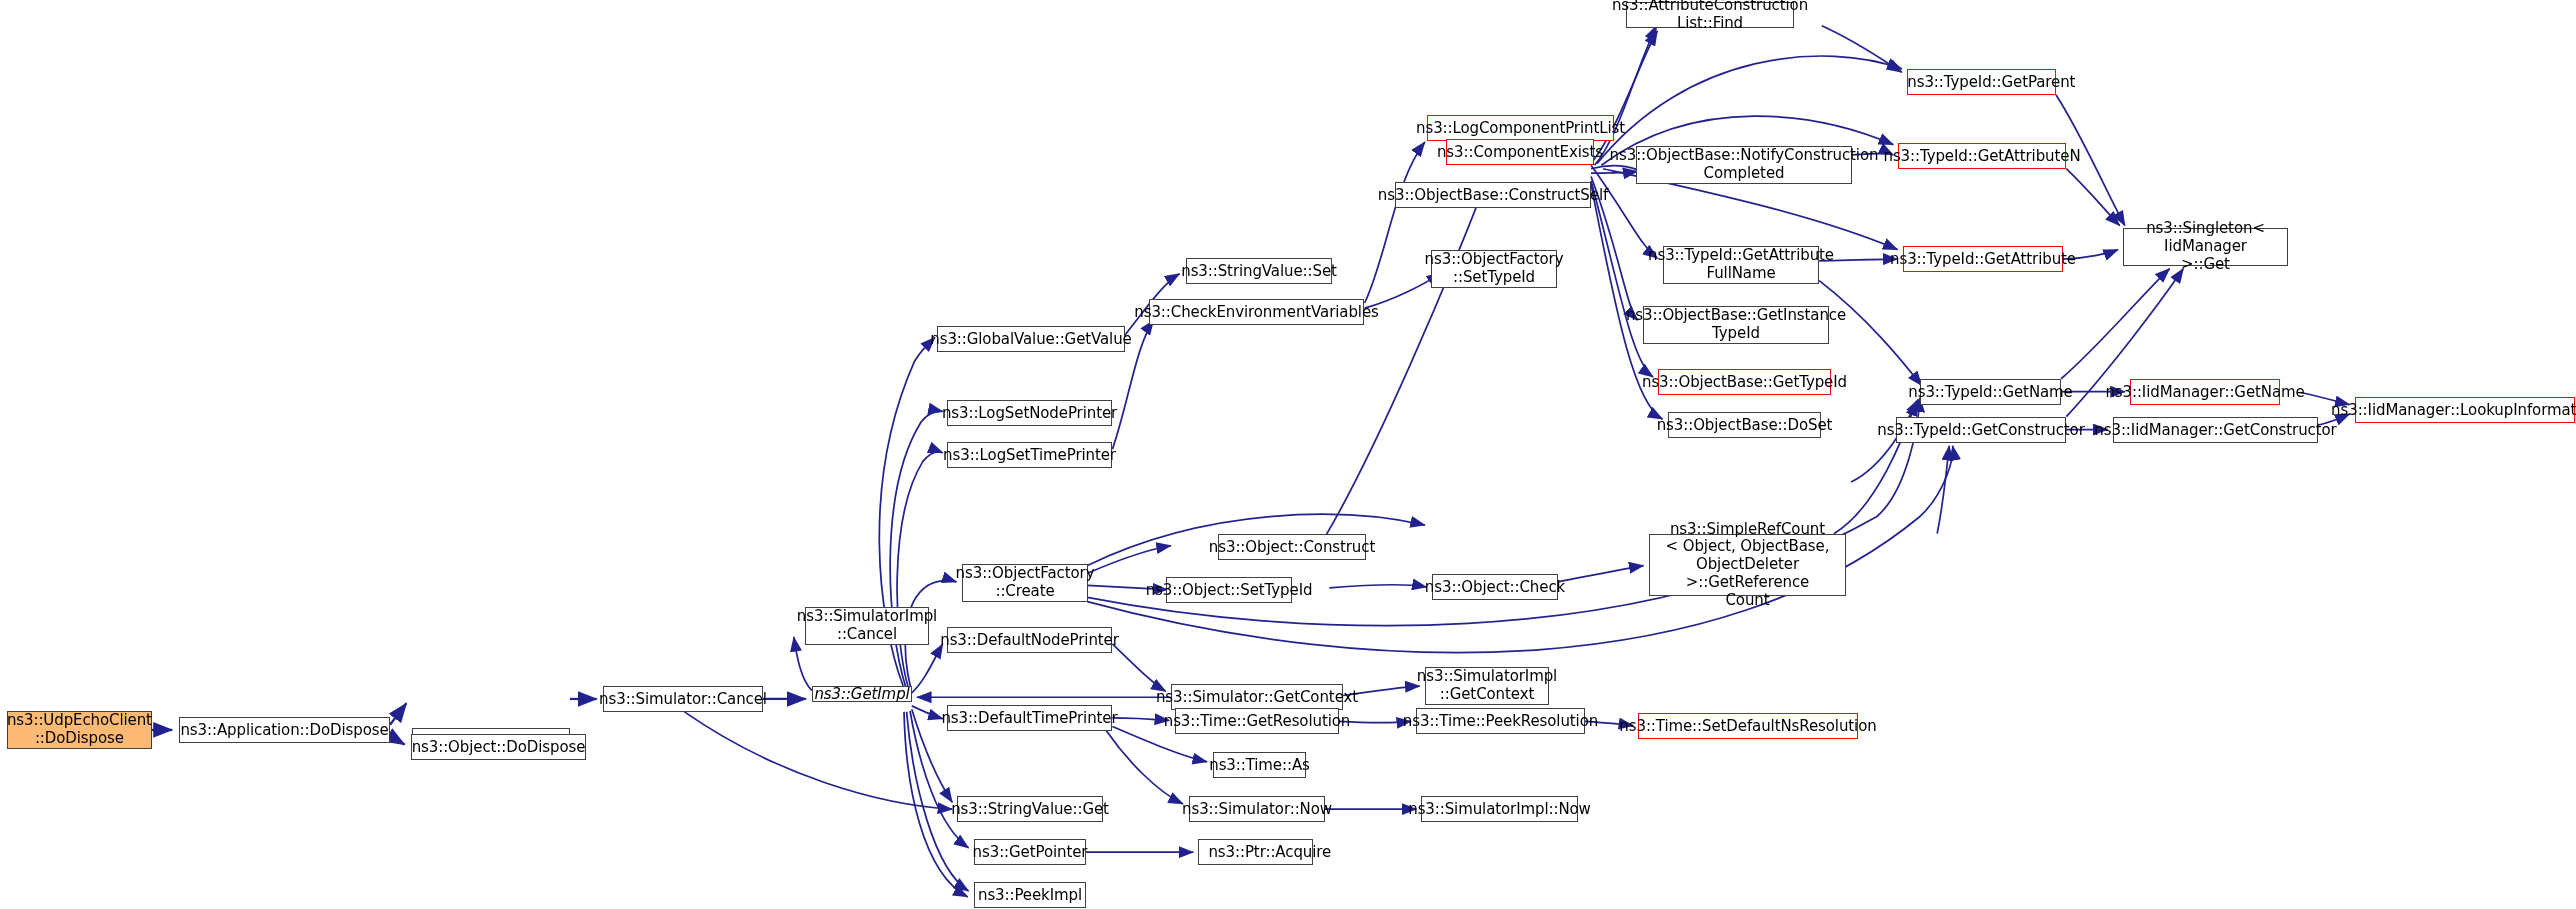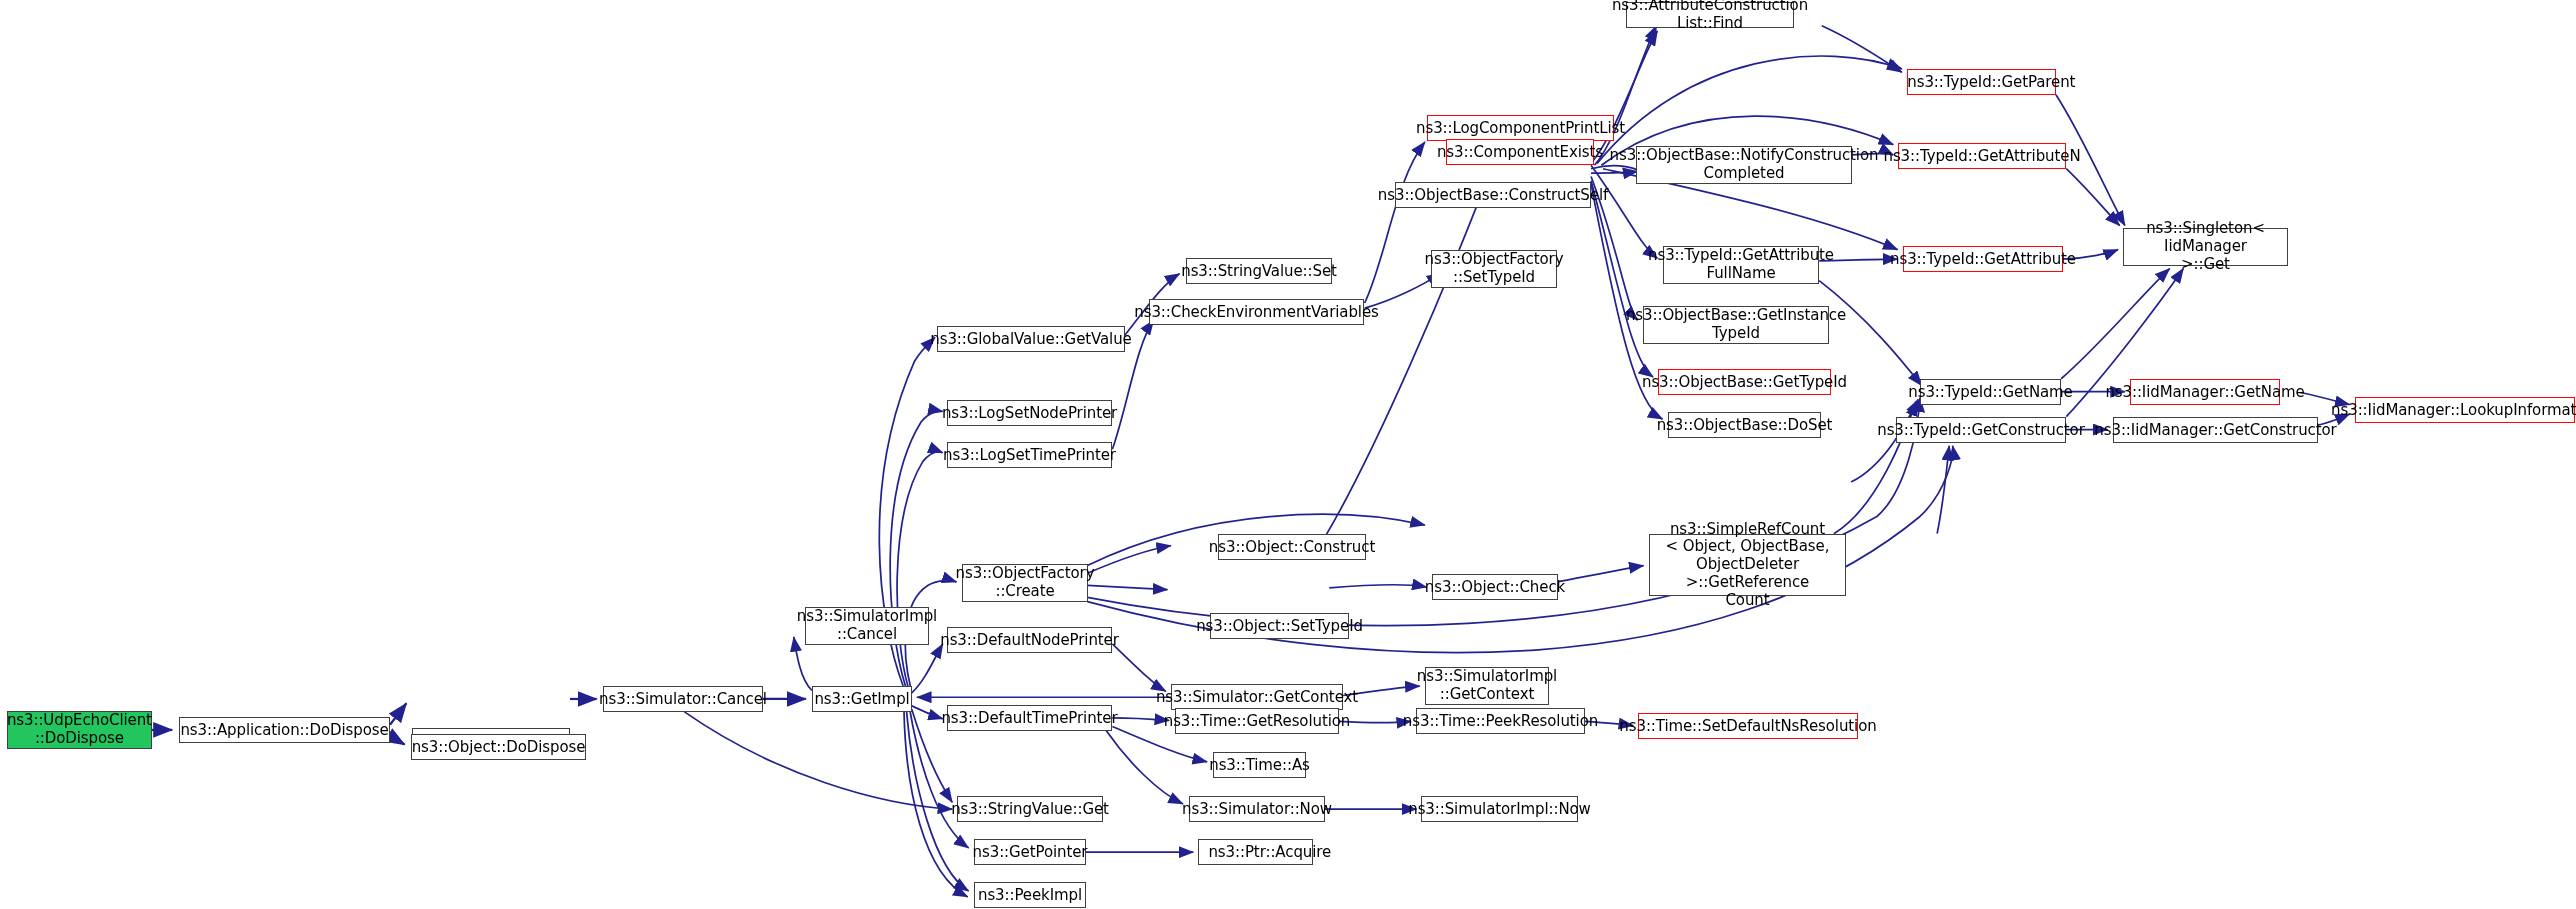--- a/index.html
+++ b/index.html
@@ -37,21 +37,21 @@
     line-height: 1.12;
     letter-spacing: -0.1px;
     white-space: pre-line;
     padding: 0.9px 3.4px;
   }
   .node.red {
     border-color: #fc0505;
     border-width: 1.5px;
   }
   .node.current {
-    background: #22c55e;
+    background: #fdba74;
     border-color: #404040;
     border-width: 1.5px;
   }
   .node.multiline {
     line-height: 1.18;
   }
 </style>
 </head>
 <body>
 
@@ -173,37 +173,37 @@
     <path d="M2250,620 C2258,580 2262,535 2264,518" stroke="#22228f" stroke-width="2" fill="none" marker-end="url(#arrow)"></path>
   </svg>
 
   <div id="nodes-layer">
       <div class="node current multiline" style="left: 6.9px; top: 711px; width: 145px; height: 38px;">ns3::UdpEchoClient
 ::DoDispose</div>
       <div class="node" style="left: 179px; top: 717px; width: 211px; height: 26px;">ns3::Application::DoDispose</div>
       <div class="node" style="left: 412px; top: 686px; width: 158px; height: 26px; margin-top: 42px;">ns3::EventId::Cancel</div>
       <div class="node" style="left: 411px; top: 734px; width: 175px; height: 26px;">ns3::Object::DoDispose</div>
       <div class="node" style="left: 603px; top: 686px; width: 160px; height: 26px;">ns3::Simulator::Cancel</div>
-      <div class="node" style="left: 812px; top: 686px; width: 100px; height: 26px;">ns3::GetImpl</div>
+      <div class="node" style="left: 812px; top: 686px; width: 100px; height: 16px; font-style: italic;">ns3::GetImpl</div>
       <div class="node multiline" style="left: 805px; top: 607px; width: 124px; height: 38px;">ns3::SimulatorImpl
 ::Cancel</div>
       <div class="node" style="left: 937px; top: 326px; width: 188px; height: 26px;">ns3::GlobalValue::GetValue</div>
       <div class="node" style="left: 947px; top: 400px; width: 165px; height: 26px;">ns3::LogSetNodePrinter</div>
       <div class="node" style="left: 947px; top: 442px; width: 165px; height: 26px;">ns3::LogSetTimePrinter</div>
       <div class="node multiline" style="left: 962px; top: 564px; width: 126px; height: 38px;">ns3::ObjectFactory
 ::Create</div>
       <div class="node" style="left: 947px; top: 627px; width: 165px; height: 26px;">ns3::DefaultNodePrinter</div>
       <div class="node" style="left: 947px; top: 705px; width: 165px; height: 26px;">ns3::DefaultTimePrinter</div>
       <div class="node" style="left: 957px; top: 796px; width: 146px; height: 26px;">ns3::StringValue::Get</div>
       <div class="node" style="left: 974px; top: 839px; width: 112px; height: 26px;">ns3::GetPointer</div>
       <div class="node" style="left: 974px; top: 882px; width: 112px; height: 26px;">ns3::PeekImpl</div>
       <div class="node" style="left: 1186px; top: 258px; width: 146px; height: 26px;">ns3::StringValue::Set</div>
       <div class="node" style="left: 1149px; top: 299px; width: 215px; height: 26px;">ns3::CheckEnvironmentVariables</div>
       <div class="node" style="left: 1178px; top: 534px; width: 148px; height: 26px; margin-left: 40px;">ns3::Object::Construct</div>
-      <div class="node" style="left: 1210px; top: 577px; width: 139px; height: 26px; margin-top: 36px;">ns3::Object::SetTypeId</div>
+      <div class="node" style="left: 1166px; top: 577px; width: 126px; height: 26px;">ns3::Object::SetTypeId</div>
       <div class="node" style="left: 1171px; top: 684px; width: 172px; height: 26px;">ns3::Simulator::GetContext</div>
       <div class="node" style="left: 1175px; top: 708px; width: 164px; height: 26px;">ns3::Time::GetResolution</div>
       <div class="node" style="left: 1213px; top: 752px; width: 93px; height: 26px;">ns3::Time::As</div>
       <div class="node" style="left: 1189px; top: 796px; width: 136px; height: 26px;">ns3::Simulator::Now</div>
       <div class="node" style="left: 1198px; top: 839px; width: 115px; height: 26px; padding-left: 32px;">ns3::Ptr::Acquire</div>
       <div class="node red" style="left: 1427px; top: 115px; width: 187px; height: 26px;">ns3::LogComponentPrintList</div>
       <div class="node red" style="left: 1446px; top: 139px; width: 148px; height: 26px;">ns3::ComponentExists</div>
       <div class="node" style="left: 1395px; top: 160px; width: 196px; height: 26px; margin-top: 22px;">ns3::ObjectBase::ConstructSelf</div>
       <div class="node multiline" style="left: 1431px; top: 250px; width: 126px; height: 38px;">ns3::ObjectFactory
 ::SetTypeId</div>

